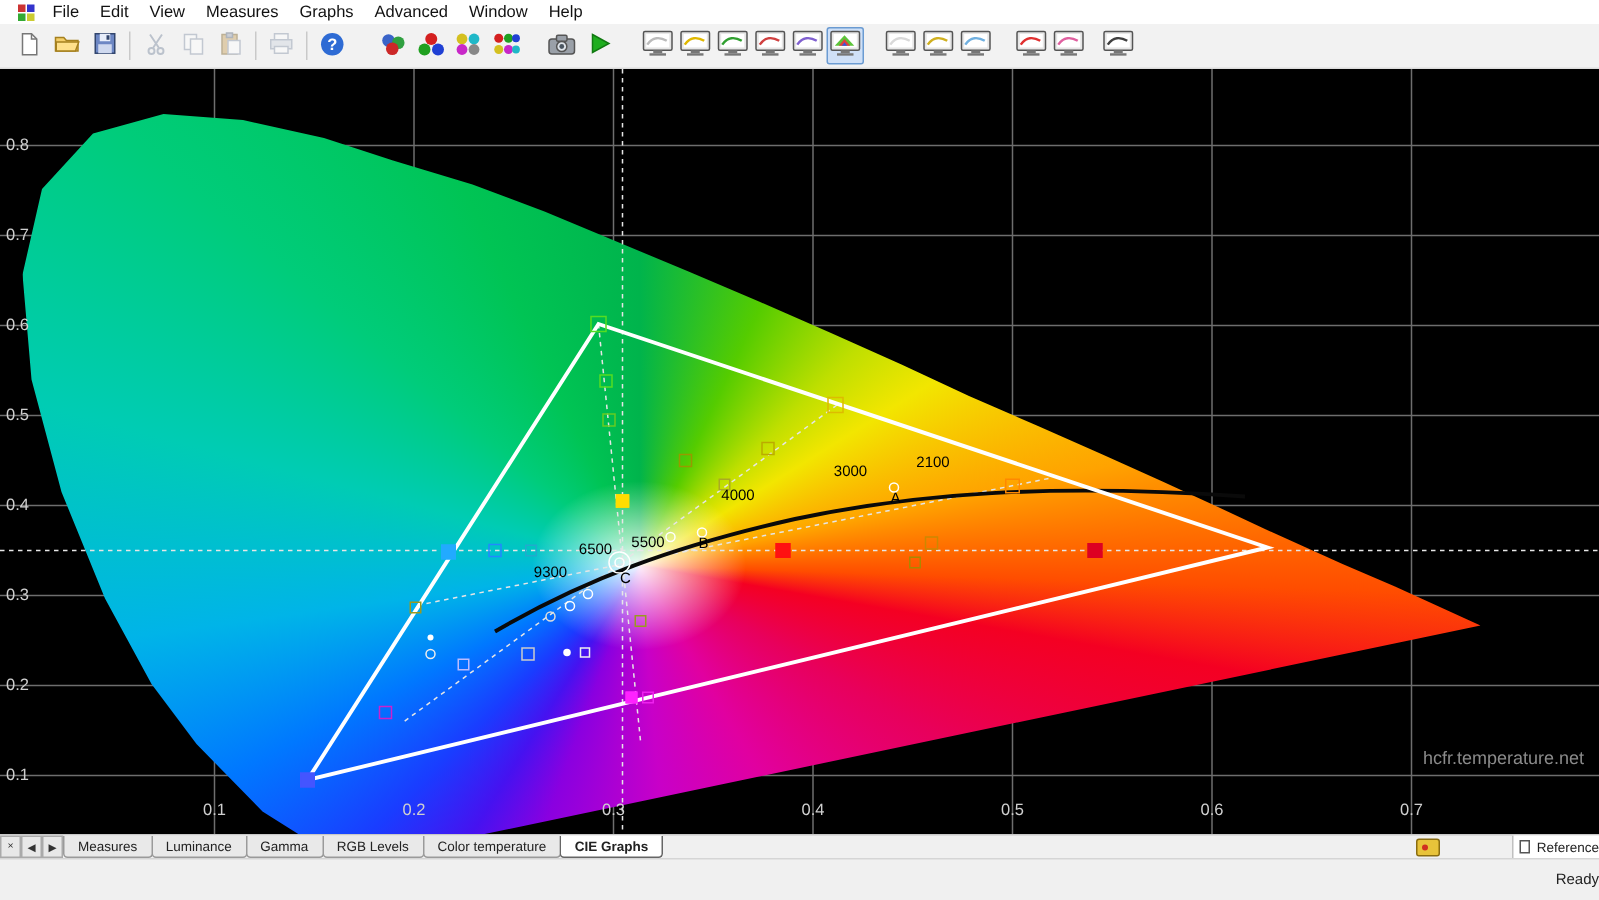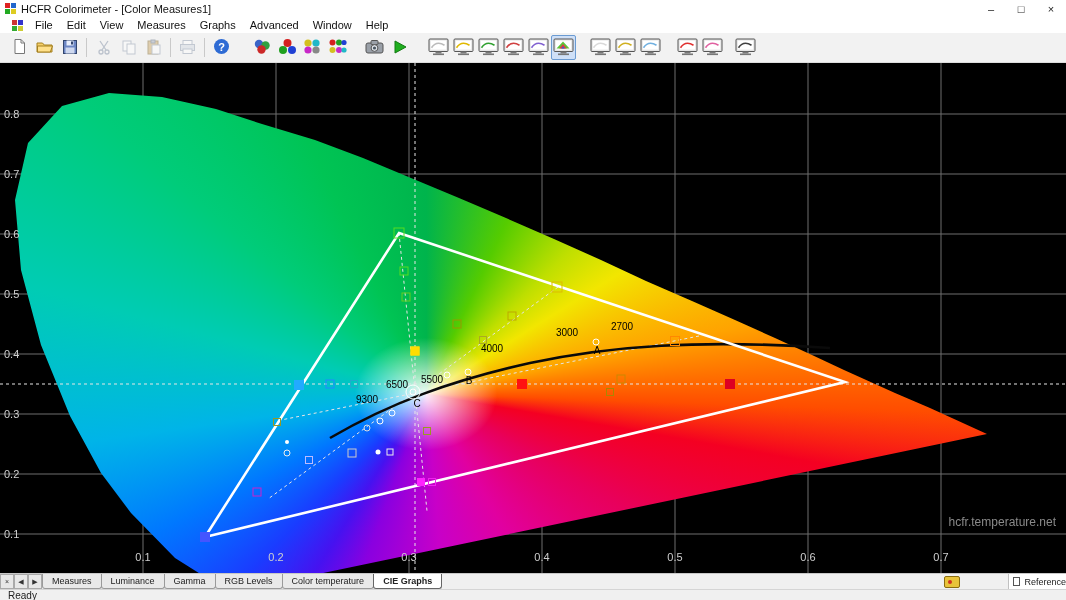--- a/index.html
+++ b/index.html
@@ -63,42 +63,28 @@
   .tab.active { background:#fff; font-weight:bold; position:relative; z-index:2; border-color:#666; }
   .tab-spacer { flex:1; }
   .palette-icon { width:16px; height:12px; align-self:center; margin-right:48px; position:relative;
      background:#e8c33a; border:1px solid #8a6d10; border-radius:2px; }
   .palette-icon::after { content:""; position:absolute; left:3px; top:3px; width:4px; height:4px; border-radius:50%; background:#d03020; }
   .ref-panel { width:58px; background:#fff; border-left:1px solid #c0c0c0; display:flex; align-items:center; gap:4px; padding-left:4px; }
   .checkbox { width:9px; height:9px; background:#fff; border:1px solid #555; }
   .ref-label { font-size:9px; color:#222; }
 
   
-  .statusbar { height:11px; background:#f0f0f0; border-top:1px solid #d5d5d5; display:flex; align-items:center; padding-left:8px; flex:1; }
+  .statusbar { height:11px; background:#f0f0f0; border-top:1px solid #d5d5d5; display:flex; align-items:center; padding-left:0; flex:1;justify-content:flex-end; }
   .status-text { font-size:10px; color:#222; }
 </style>
 </head>
 <body>
 
 <div class="window">
 
-  <div class="titlebar">
-    <span class="app-icon">
-      <i style="background:#d22"></i>
-        <i style="background:#26c"></i>
-        <i style="background:#2a2"></i>
-        <i style="background:#dc2"></i>
-    </span>
-    <span class="title-text">HCFR Colorimeter - [Color Measures1]</span>
-    <span class="win-controls">
-        <span class="win-btn">–</span>
-        <span class="win-btn">□</span>
-        <span class="win-btn">×</span>
-      </span>
-  </div>
 
   <div class="menubar">
     <span class="child-icon">
       <i style="background:#c33"></i>
         <i style="background:#33c"></i>
         <i style="background:#3a3"></i>
         <i style="background:#cc3"></i>
     </span>
     <span class="menu-items" style="display:flex">
         <span class="menu-item">File</span>
@@ -414,21 +400,21 @@
         <span class="axis-label y" style="left: 4px; top: 351px;">0.3</span>
         <span class="axis-label y" style="left: 4px; top: 411px;">0.2</span>
         <span class="axis-label y" style="left: 4px; top: 471px;">0.1</span>
       </div>
     <div id="temp-labels">
         <span class="temp-label" style="left: 367px; top: 336px;">9300</span>
         <span class="temp-label" style="left: 397px; top: 321px;">6500</span>
         <span class="temp-label" style="left: 432px; top: 316px;">5500</span>
         <span class="temp-label" style="left: 492px; top: 285px;">4000</span>
         <span class="temp-label" style="left: 567px; top: 269px;">3000</span>
-        <span class="temp-label" style="left: 622px; top: 263px;">2700</span>
+        <span class="temp-label" style="left: 622px; top: 263px;">2100</span>
         <span class="temp-label" style="left: 597px; top: 287px;">A</span>
         <span class="temp-label" style="left: 469px; top: 317px;">B</span>
         <span class="temp-label" style="left: 417px; top: 340px;">C</span>
       </div>
     <div class="watermark">hcfr.temperature.net</div>
   </div>
 
   <div class="tabbar">
     <span id="tab-nav" style="display:flex">
         <span class="tab-nav">×</span>

